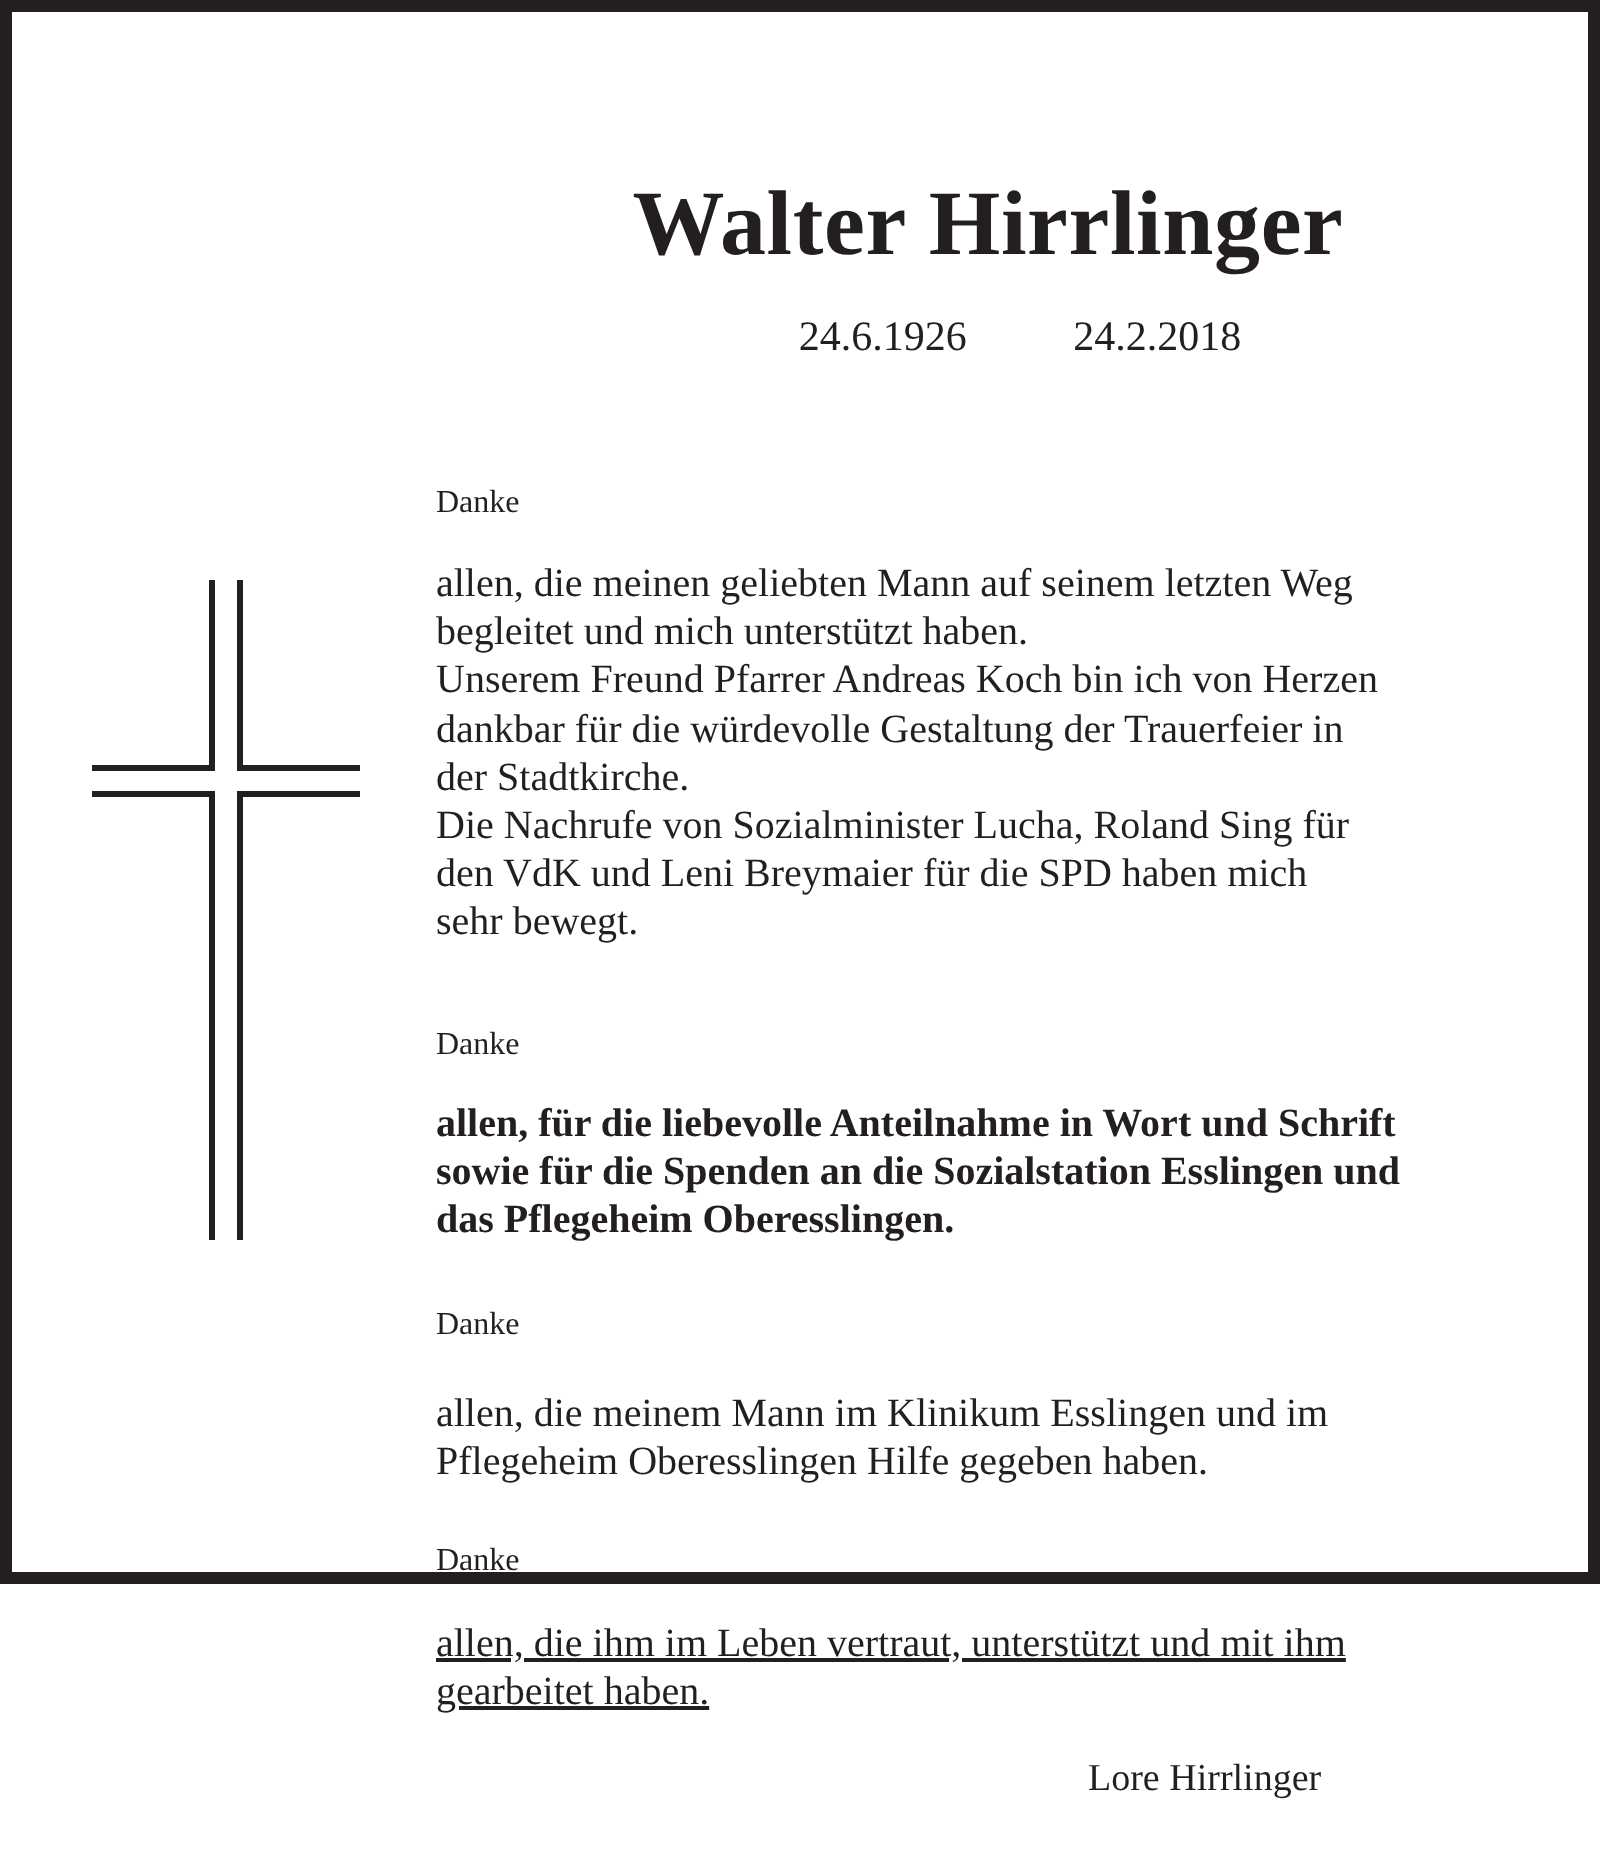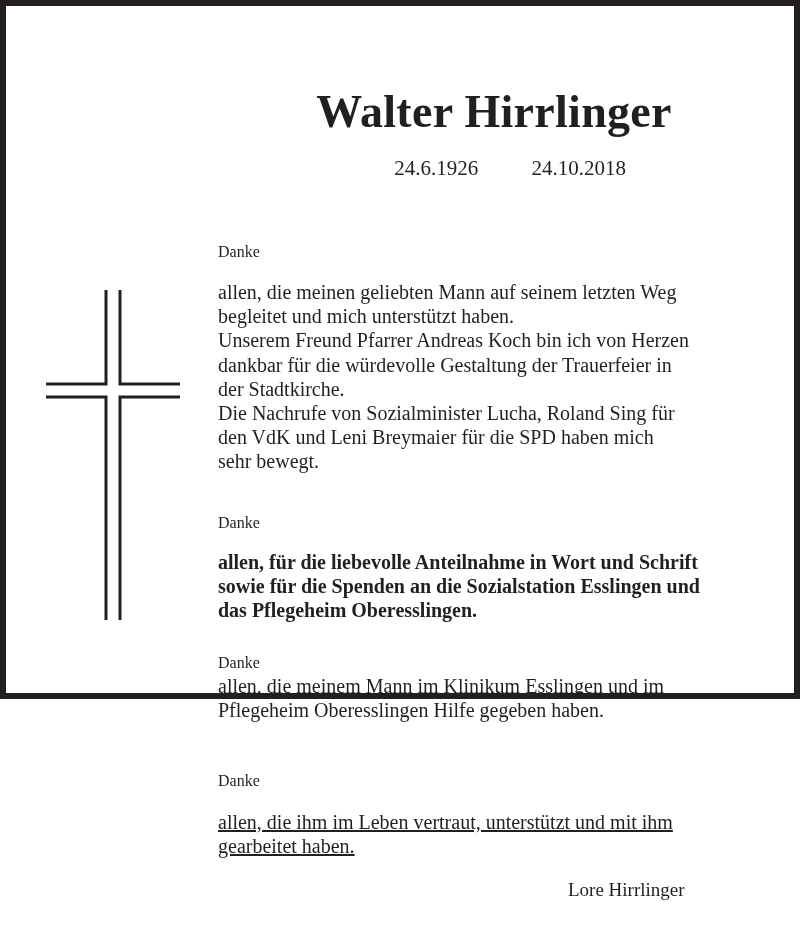--- a/index.html
+++ b/index.html
@@ -1,19 +1,19 @@
 <!DOCTYPE html>
 <html><head>
 <meta charset="utf-8">
 <style>
   html, body { margin: 0; padding: 0; background: #ffffff; }
   body { width: 800px; height: 937px; overflow: hidden; }
   .frame {
     position: absolute; left: 0; top: 0;
-    width: 800px; height: 699px;
+    width: 800px; height: 792px;
     box-sizing: border-box;
     border: 6px solid #231f20;
     background: #ffffff;
     font-family: "Liberation Serif", "DejaVu Serif", serif;
     color: #231f20;
   }
   .name {
     position: absolute; left: 0; top: 78px; width: 976px;
     text-align: center;
     font-weight: bold; font-size: 46px; line-height: 56px;
@@ -22,32 +22,32 @@
   .dates {
     position: absolute; top: 148px; left: 0; width: 976px;
     text-align: center; font-size: 21px; line-height: 28px;
   }
   .dates span { display: inline-block; }
   .dates .d1 { margin-right: 48px; margin-left: 32px; }
   .cross { position: absolute; left: 40px; top: 284px; width: 134px; height: 330px; }
   .content { position: absolute; left: 212px; top: 0; width: 560px; }
   .heading { position: absolute; left: 0; font-size: 16px; line-height: 28px; }
   .para { position: absolute; left: 0; font-size: 20px; line-height: 24.2px; white-space: pre-line; }
-  .signature { position: absolute; left: 538px; top: 872px; font-size: 19px; line-height: 24px; margin-left: 24px; }
+  .signature { position: absolute; left: 538px; top: 872px; font-size: 19px; line-height: 24px; }
 </style>
 </head>
 <body>
 
 <div class="frame">
 
   <div class="name">Walter Hirrlinger</div>
 
   <div class="dates">
     <span class="d1">24.6.1926</span>
-    <span class="d2">24.10.2018</span>
+    <span class="d2">24.2.2018</span>
   </div>
 
   <svg class="cross" viewBox="0 0 134 330" width="134" height="330">
     <g stroke="#231f20" stroke-width="3" fill="none" stroke-linecap="butt">
 
       <polyline points="60,0 60,94 0,94"></polyline>
       <polyline points="74,0 74,94 134,94"></polyline>
 
       <polyline points="0,107 60,107 60,330"></polyline>
       <polyline points="134,107 74,107 74,330"></polyline>
@@ -64,21 +64,21 @@
 Die Nachrufe von Sozialminister Lucha, Roland Sing für
 den VdK und Leni Breymaier für die SPD haben mich
 sehr bewegt.</div>
 
     <div class="heading" style="top:503px;">Danke</div>
     <div class="para" style="top:544px;font-weight:bold;">allen, für die liebevolle Anteilnahme in Wort und Schrift
 sowie für die Spenden an die Sozialstation Esslingen und
 das Pflegeheim Oberesslingen.</div>
 
     <div class="heading" style="top:643px;">Danke</div>
-    <div class="para" style="top:668px;">allen, die meinem Mann im Klinikum Esslingen und im
+    <div class="para" style="top:689px;">allen, die meinem Mann im Klinikum Esslingen und im
 Pflegeheim Oberesslingen Hilfe gegeben haben.</div>
 
     <div class="heading" style="top:761px;">Danke</div>
     <div class="para" style="top:804px;text-decoration:underline;">allen, die ihm im Leben vertraut, unterstützt und mit ihm
 gearbeitet haben.</div>
   </div>
 
   <div class="signature">Lore Hirrlinger</div>
 </div>
 

